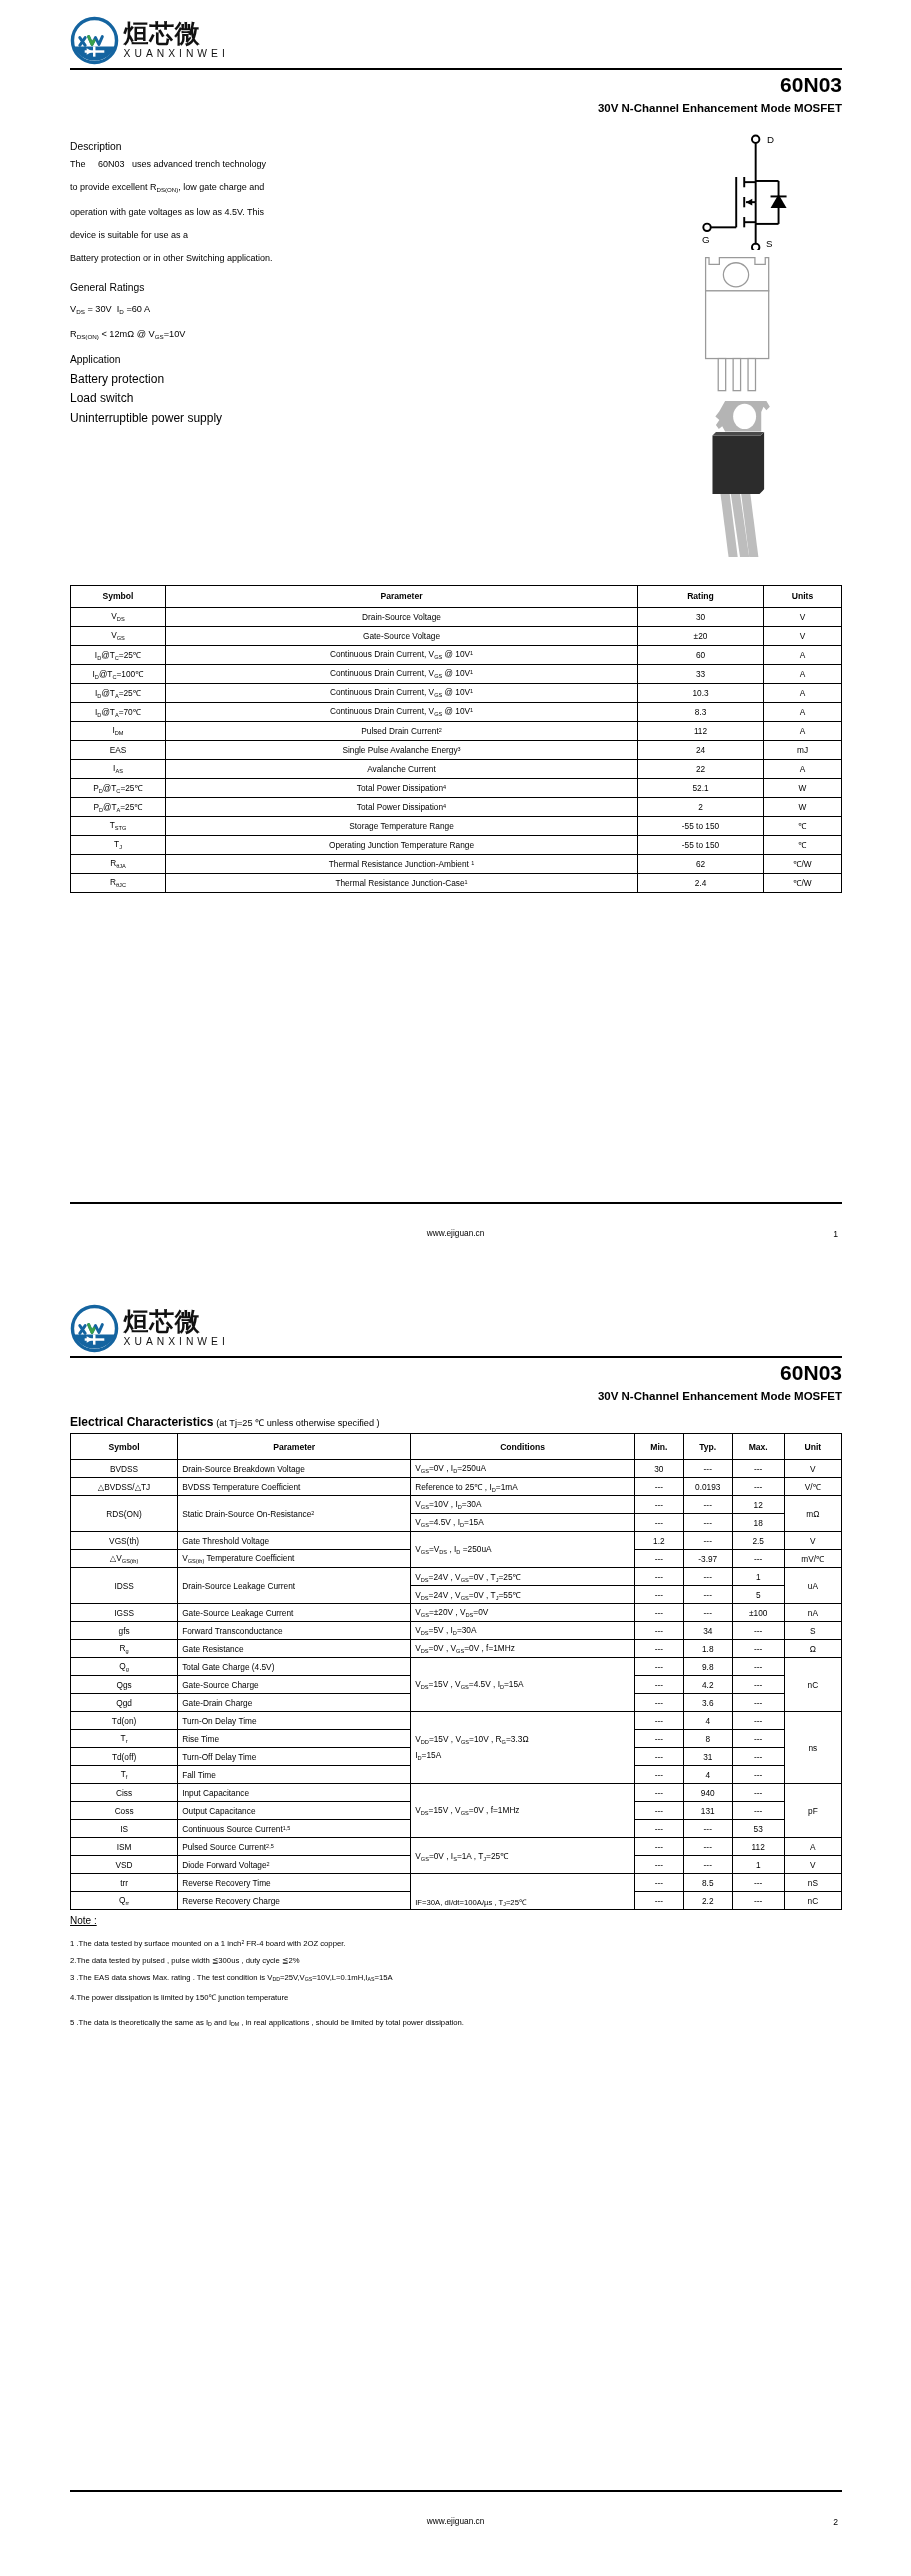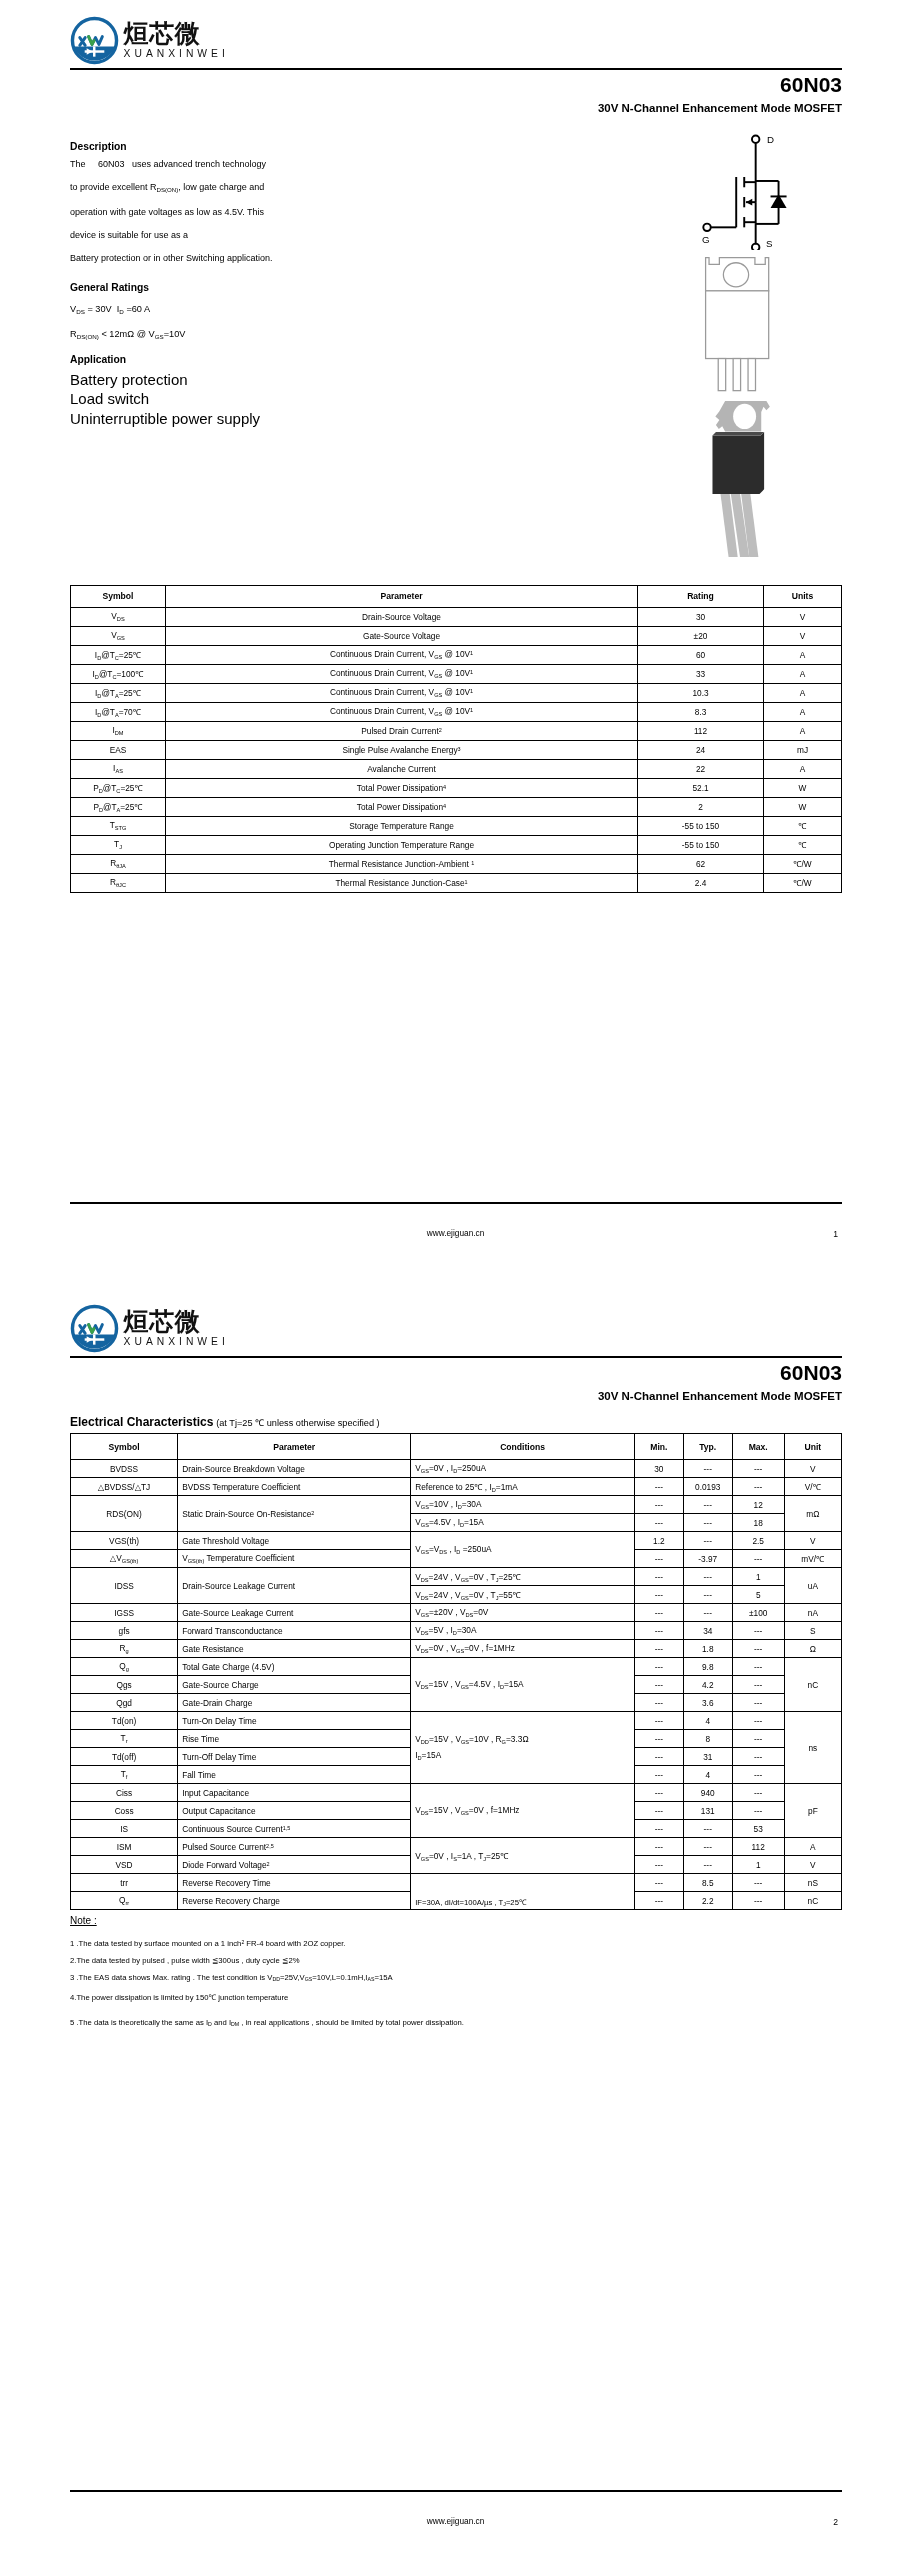--- a/index.html
+++ b/index.html
@@ -18,27 +18,27 @@
   .logo-mark { width:49px; height:49px; position:relative; flex:0 0 auto; }
   .logo-text { margin-left:4.6px; }
   .logo-cn { font-family:"DejaVu Sans", sans-serif; font-weight:bold; font-size:25px; line-height:26px; letter-spacing:0.6px; color:#111; }
   .logo-en { font-family:"Liberation Sans", sans-serif; font-size:10.3px; letter-spacing:4px; color:#111; line-height:12.6px; margin-top:1.1px;}
   .hr-top { position:absolute; left:0; right:0; top:68px; height:2.3px; background:#000; }
   .part-no { position:absolute; right:0; top:73px; font-size:21px; font-weight:bold; letter-spacing:0px; }
   .subtitle { position:absolute; right:0; top:102px; font-size:11.5px; font-weight:bold;text-align:center; }
 
   
   .leftcol { position:absolute; left:0; top:141px; width:270px; }
-  .h-sec { font-size:10.3px; font-weight:bold; margin:0 0 4.6px 0; }
+  .h-sec { font-size:10.3px; font-weight:normal; margin:0 0 4.6px 0; }
   .h-sec.tight { margin-bottom:1.1px; }
   .body-line { font-size:9px; line-height:23px; white-space:pre; }
   .spacer12 { height:6.9px; }
   .spacer22 { height:12.6px; }
   .feat-line { font-size:9.2px; line-height:22px; }
-  .app-line { font-size:15px; line-height:19.5px; }
+  .app-line { font-size:12px; line-height:19.5px; }
   sub { font-size:0.68em; vertical-align:-0.28em; }
   sup { font-size:0.66em; vertical-align:0.45em; }
 
   
   .rightcol { position:absolute; left:585px; top:132px; width:207px; }
   .sym-svg { display:block; margin-left:32px; }
   .pkg-svg { display:block; margin-left:15px; margin-top:3.4px; }
 
   
   .tbl-title { font-size:9.8px; font-weight:bold; margin:0 0 4px 0; }

